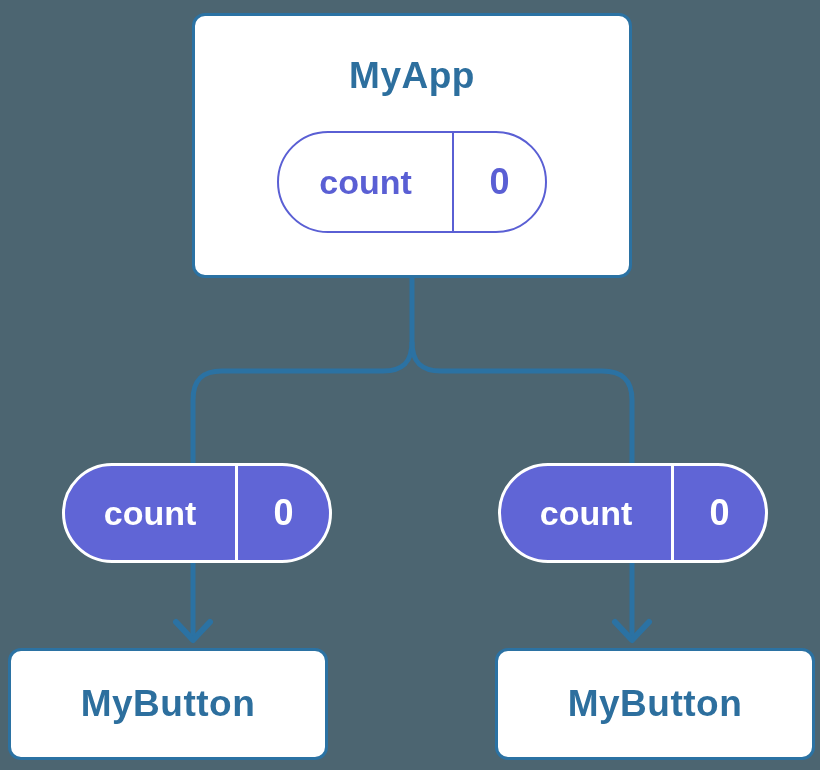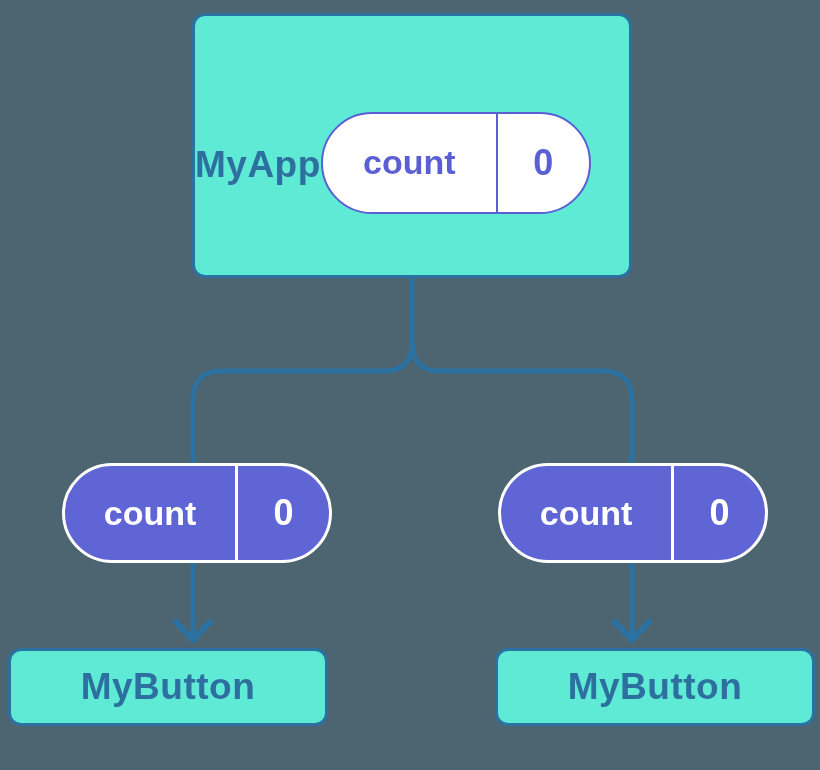--- a/index.html
+++ b/index.html
@@ -8,25 +8,25 @@
     background: var(--background, #4c6571);
     font-family: "Liberation Sans", sans-serif;
     overflow: hidden;
   }
   .stage { position: relative; width: 820px; height: 770px; }
 
   svg.connectors { position: absolute; left: 0; top: 0; z-index: 1; }
 
   .card {
     position: absolute; z-index: 2;
-    background: #5eead4;
+    background: #ffffff;
     border: 3px solid var(--line, #2b72a3);
     border-radius: 13px;
     box-sizing: border-box;
-    display: flex; flex-direction: row; align-items: center;
+    display: flex; flex-direction: column; align-items: center;
   }
   .app-card { left: 192px; top: 13px; width: 440px; height: 265px; }
   .node-title {
     font-size: 37px; font-weight: 600; letter-spacing: 0.5px;
     color: var(--node_text, #2d6f9e);
     line-height: 42px;
   }
   .app-card .node-title { margin-top: 39px; }
 
   .pill {
@@ -59,21 +59,21 @@
     height: 100px;
     background: var(--purple_fill, #6065d6);
     border: 3px solid #ffffff;
     color: #ffffff;
   }
   .pill-solid .pill-divider { background: #ffffff; width: 3px; }
   .pill-solid .pill-name { width: 170px; }
   .pill-left  { left: 62px;  top: 463px; }
   .pill-right { left: 498px; top: 463px; }
 
-  .child-card { width: 320px; height: 78px; justify-content: center; }
+  .child-card { width: 320px; height: 112px; justify-content: center; }
   .child-left  { left: 8px;   top: 648px; }
   .child-right { left: 495px; top: 648px; }
 </style>
 </head>
 <body>
 
 <div class="stage">
 
   <svg class="connectors" width="820" height="770" viewBox="0 0 820 770">
     <g fill="none" stroke="#2b72a3" stroke-width="5">

